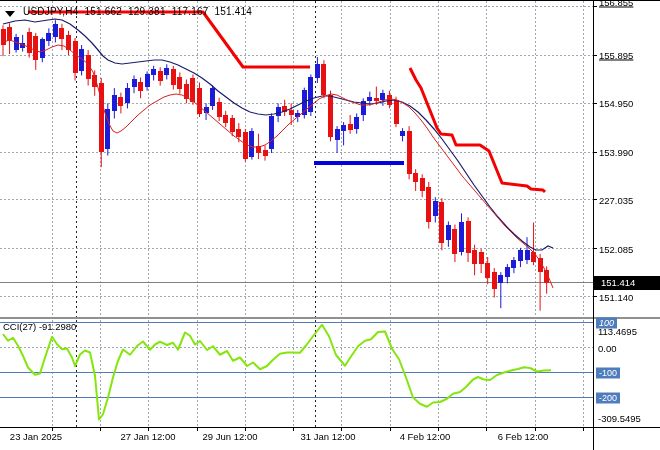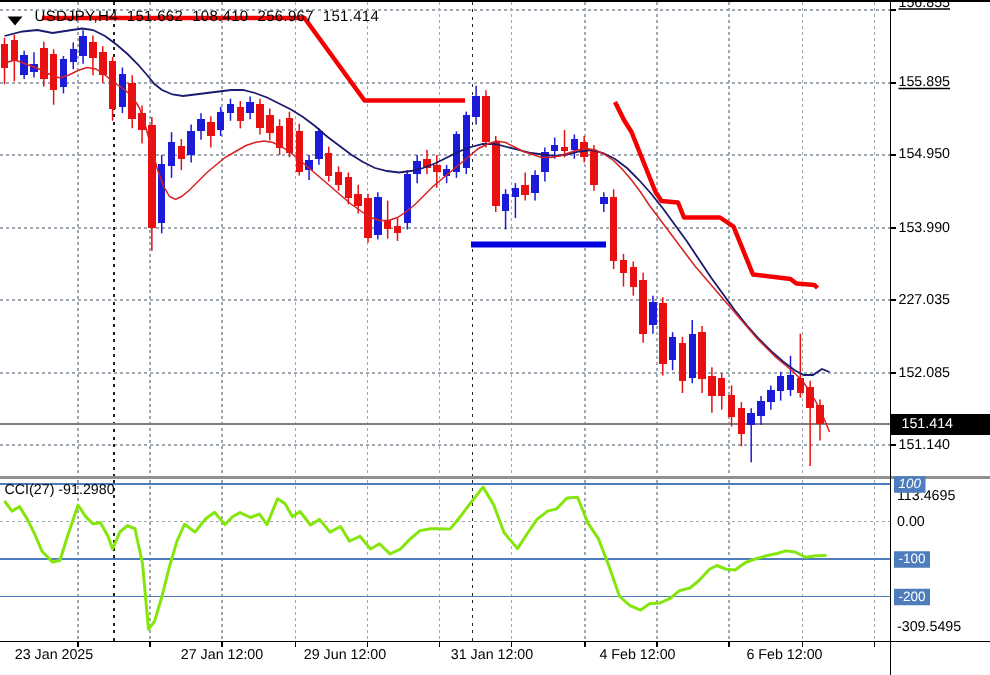--- a/index.html
+++ b/index.html
@@ -258,22 +258,22 @@
       <line x1="593" y1="152" x2="597" y2="152" stroke="#000" shape-rendering="crispEdges"></line>
       <line x1="593" y1="199.9143350000011" x2="597" y2="199.9143350000011" stroke="#000" shape-rendering="crispEdges"></line>
       <line x1="593" y1="248.58921500000008" x2="597" y2="248.58921500000008" stroke="#000" shape-rendering="crispEdges"></line>
       <line x1="593" y1="296.50355000000116" x2="597" y2="296.50355000000116" stroke="#000" shape-rendering="crispEdges"></line>
     </svg>
 
   <div id="hdr">
     <span class="tri"></span>
     <span>USDJPY,H4</span>
     <span>151.662</span>
-    <span>108.410</span>
-    <span>256.967</span>
+    <span>129.381</span>
+    <span>117.167</span>
     <span>151.414</span>
   </div>
 
   <div id="cci-lbl">CCI(27) -91.2980</div>
 
   <div id="labels">
       <div class="lbl" style="left: 599px; top: 2px; text-decoration: underline;">156.855</div>
       <div class="lbl" style="left: 599px; top: 55.4108px; text-decoration: underline;">155.895</div>
       <div class="lbl" style="left: 599px; top: 103.325px;">154.950</div>
       <div class="lbl" style="left: 599px; top: 152px;">153.990</div>

